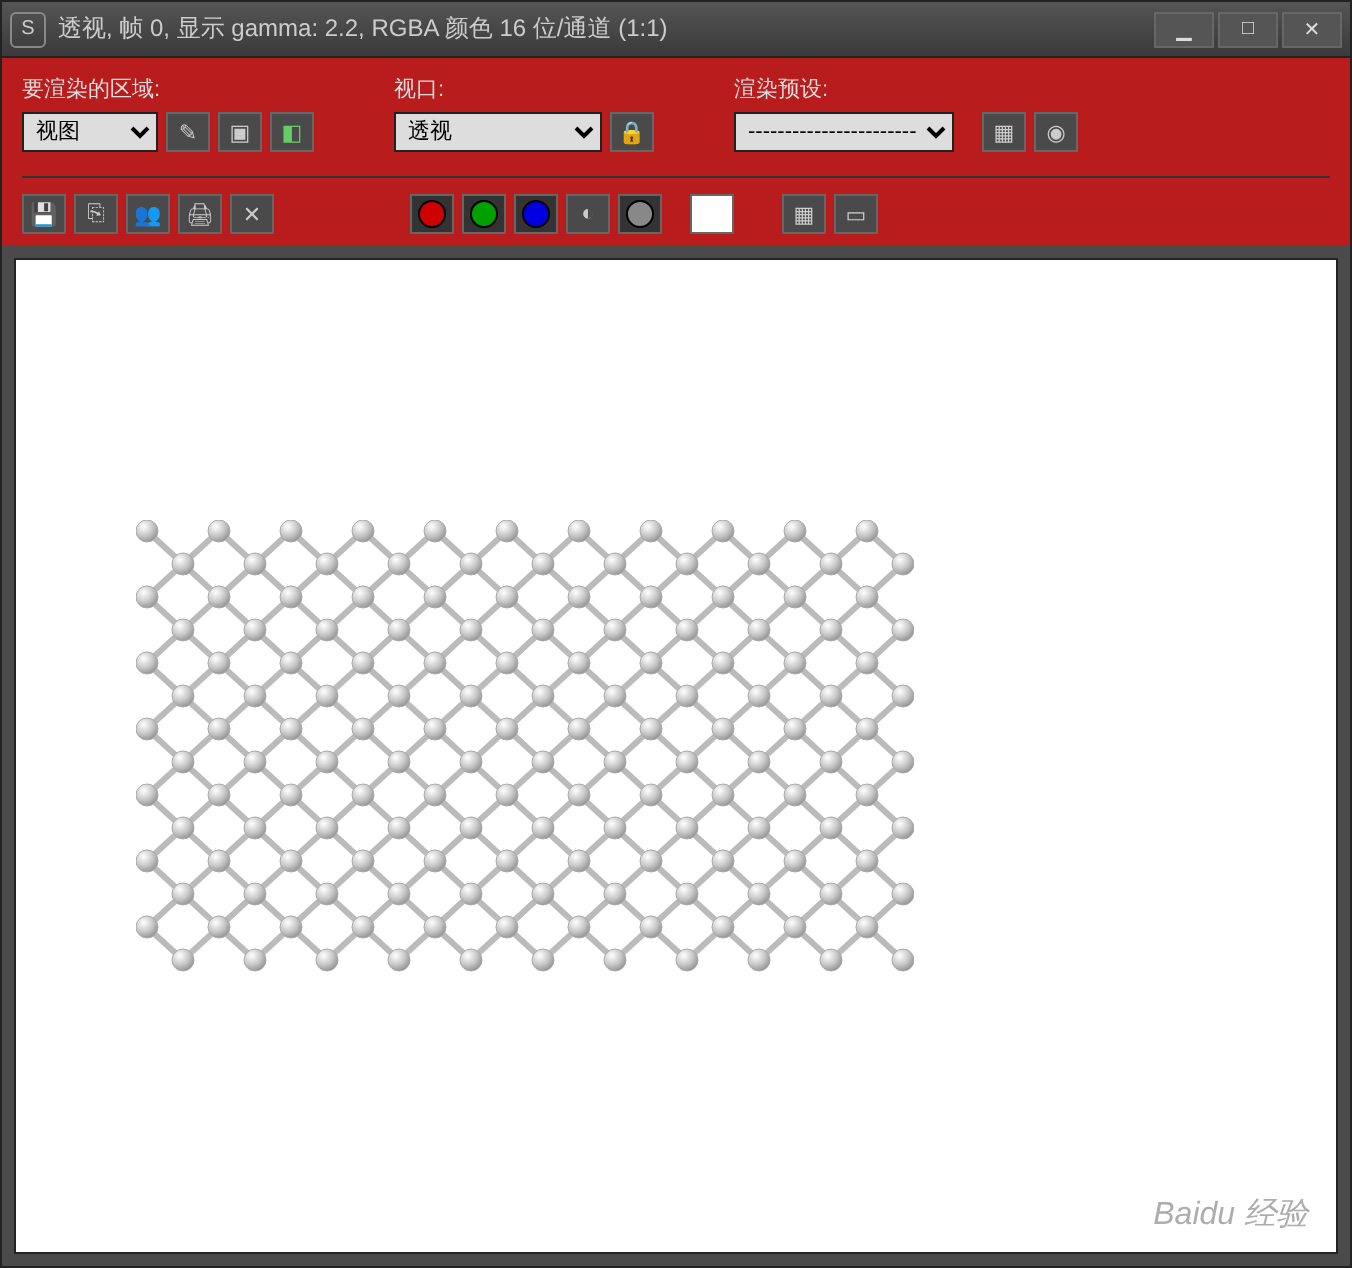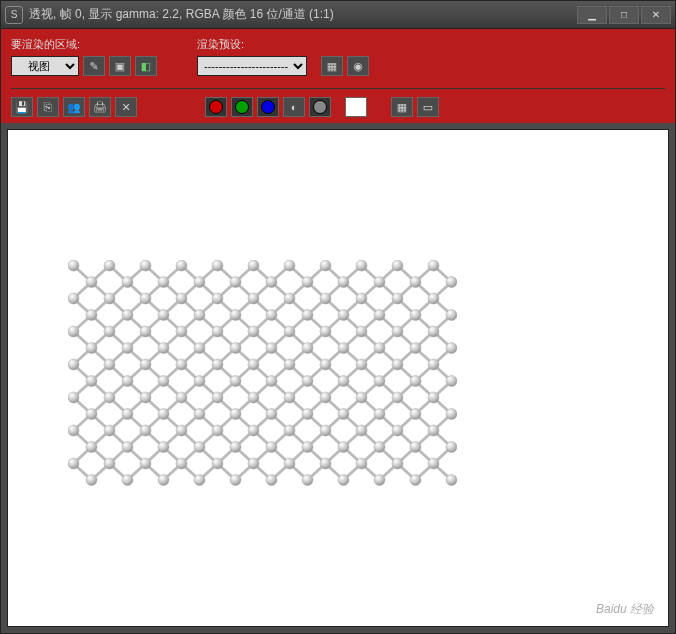--- a/index.html
+++ b/index.html
@@ -7,30 +7,30 @@
 .window { width:676px; height:634px; background:#4a4a4a; border:1px solid #222; display:flex; flex-direction:column; }
 .titlebar { height:28px; background:linear-gradient(#555,#3a3a3a); display:flex; align-items:center; padding:0 4px; color:#ccc; font-size:12px; border-bottom:1px solid #222; }
 .titlebar .app-icon { width:18px; height:18px; border:1px solid #888; border-radius:3px; margin-right:6px; display:flex; align-items:center; justify-content:center; font-size:10px; }
 .titlebar .spacer { flex:1; }
 .win-btn { width:30px; height:18px; background:#555; border:1px solid #666; margin-left:2px; display:flex; align-items:center; justify-content:center; color:#ddd; font-size:10px; cursor:pointer; }
 .toolbar-area { background:#b91c1c; padding:8px 10px 6px; }
 .row1 { display:flex; gap:40px; }
 .group { display:flex; flex-direction:column; }
 .lbl { color:#ddd; font-size:11px; margin-bottom:4px; }
 .ctrl-row { display:flex; align-items:center; gap:4px; }
-select { background:#ddd; border:1px solid #222; font-size:11px; height:20px; padding:0 2px;text-align:center; }
+select { background:#ddd; border:1px solid #222; font-size:11px; height:20px; padding:0 2px; }
 .icon-btn { width:22px; height:20px; background:#4a4a4a; border:1px solid #666; display:flex; align-items:center; justify-content:center; cursor:pointer; color:#ccc; font-size:11px; }
 .row2 { display:flex; align-items:center; gap:4px; margin-top:12px; padding-top:8px; border-top:1px solid #333; }
 .swatch { width:14px; height:14px; border:1px solid #000; border-radius:50%; }
 .swatch-box { width:22px; height:20px; display:flex; align-items:center; justify-content:center; border:1px solid #666; background:#333; cursor:pointer; }
 .white-swatch-box { width:22px; height:20px; border:1px solid #666; background:#fff; cursor:pointer; }
 .sep { width:6px; }
 .canvas-frame { flex:1; margin:6px; background:#fff; border:1px solid #222; position:relative; overflow:hidden; }
 .lattice { position:absolute; left:60px; top:130px; }
-.watermark { position:absolute; right:14px; bottom:8px; color:#999; font-size:12px; opacity:.8; font-style:italic; }
+.watermark { position:absolute; right:14px; bottom:8px; color:#999; font-size:16px; opacity:.8; font-style:italic; }
 svg.hex { display:block; }
 </style>
 </head>
 <body>
 
 <div class="window">
 
   <div class="titlebar">
     <div class="app-icon">S</div>
     <div>透视, 帧 0, 显示 gamma: 2.2, RGBA 颜色 16 位/通道 (1:1)</div>
@@ -48,20 +48,31 @@
         <div class="ctrl-row">
           <select style="width:68px;">
             <option>视图</option>
           </select>
           <div class="icon-btn">✎</div>
           <div class="icon-btn">▣</div>
           <div class="icon-btn" style="color:#6c6;">◧</div>
         </div>
       </div>
 
+      <div class="group">
+        <div class="lbl">视口:</div>
+        <div class="ctrl-row">
+          <select style="width:104px;">
+            <option>透视</option>
+          </select>
+          <div class="icon-btn">
+            <span>🔒</span>
+          </div>
+        </div>
+      </div>
 
       <div class="group">
         <div class="lbl">渲染预设:</div>
         <div class="ctrl-row">
           <select style="width:110px;">
             <option>------------------------</option>
           </select>
           <div class="sep"></div>
           <div class="icon-btn">
             <span>▦</span>

